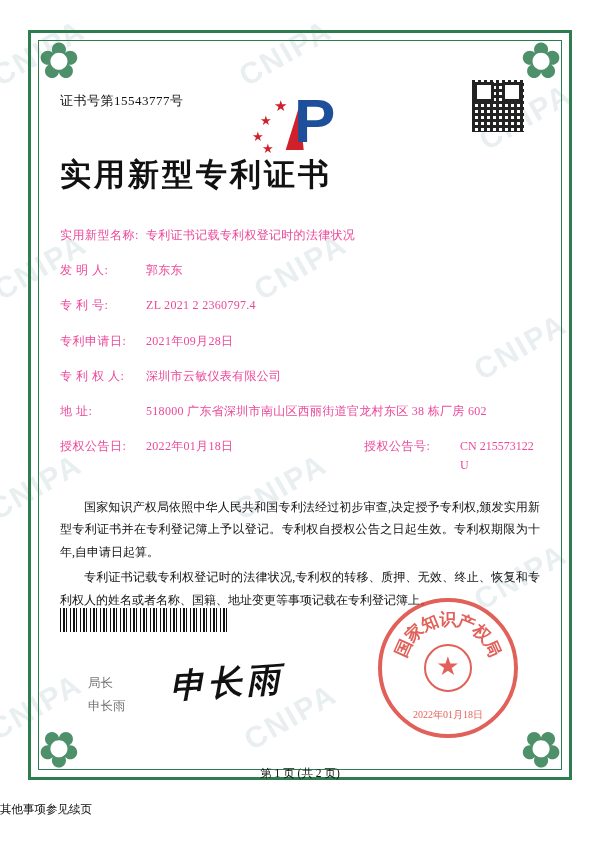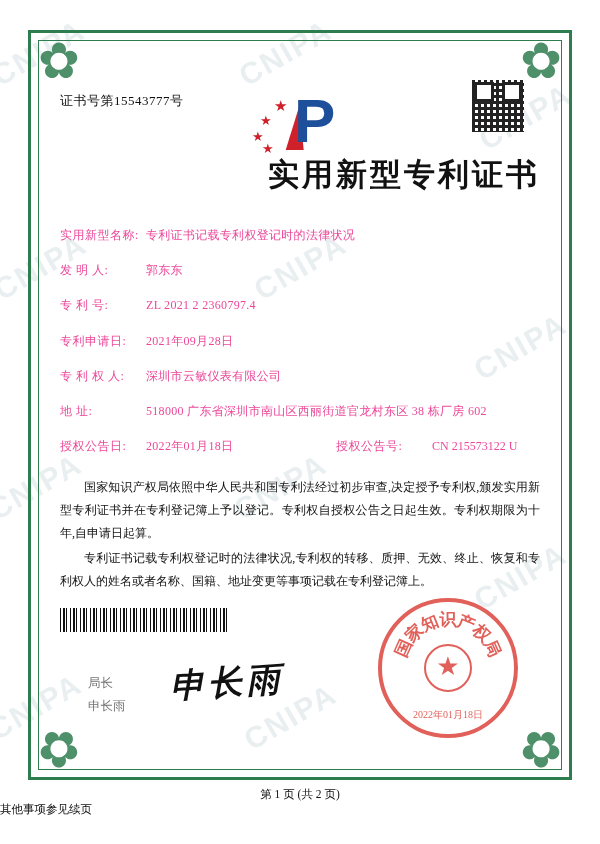--- a/index.html
+++ b/index.html
@@ -148,21 +148,21 @@
     color: #d0202a;
     font-size: 13px;
     line-height: 13px;
   }
   .s1 { left: 34px; top: 10px; font-size: 15px; }
   .s2 { left: 20px; top: 24px; }
   .s3 { left: 12px; top: 40px; }
   .s4 { left: 22px; top: 52px; }
 
   .title {
-    text-align: right;
+    text-align: left;
     font-size: 31px;
     font-weight: bold;
     letter-spacing: 3px;
     color: #111;
     margin-top: 44px;
     font-family: "Liberation Serif", serif;
   }
 
   .fields {
     margin-top: 30px;
@@ -180,20 +180,21 @@
     letter-spacing: .5px;
   }
   .value {
     flex: 1;
     letter-spacing: .3px;
   }
   .label2 {
     width: 96px;
     flex: none;
     letter-spacing: .5px;
+    margin-left: 28px;
   }
   .value2 { flex: 1; }
 
   .paras {
     margin-top: 20px;
     font-size: 12px;
     line-height: 1.9;
     color: #111;
     text-align: justify;
   }
@@ -296,21 +297,20 @@
   }
 
   .page-num {
     position: absolute;
     left: 0; right: 0;
     top: 766px;
     text-align: center;
     font-size: 11.5px;
     color: #111;
     z-index: 3;
-    margin-top: 21px;
   }
   .footer-note {
     position: absolute;
     left: 0; right: 0;
     top: 802px;
     text-align: left;
     font-size: 11.5px;
     color: #111;
     z-index: 3;
   }

